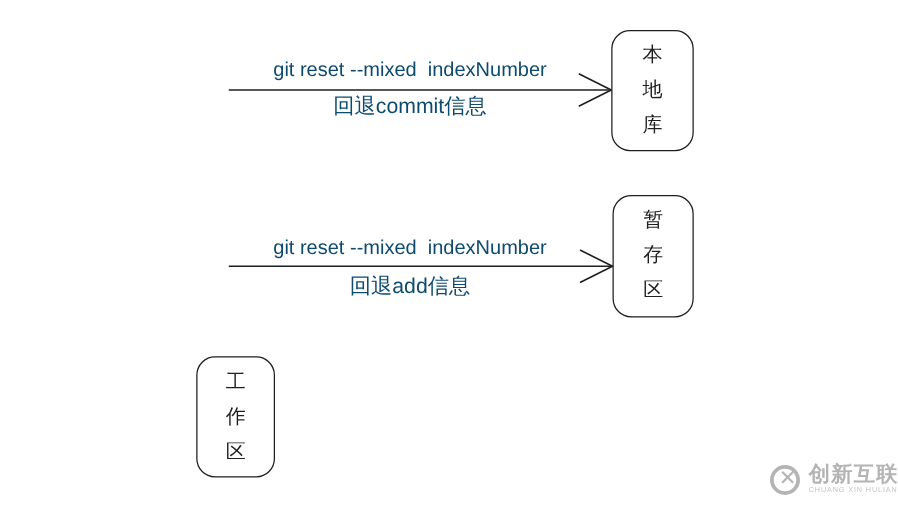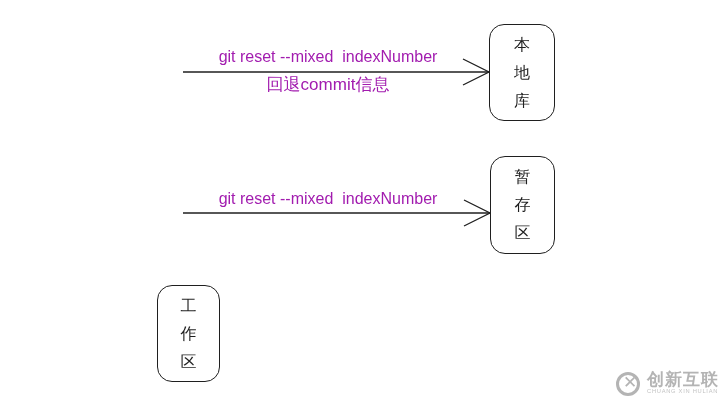--- a/index.html
+++ b/index.html
@@ -21,21 +21,21 @@
     stroke: #1f1f1f;
     stroke-width: 1.3;
     fill: none;
   }
   .label {
     position: absolute;
     left: 168px;
     width: 320px;
     text-align: center;
     white-space: pre;
-    color: #a21caf;
+    color: #0c4a6e;
   }
   .label.cmd  { font-size: 16px; line-height: 18px; }
   .label.desc { font-size: 17px; line-height: 18px; }
   .cmd1  { top: 48px; }
   .desc1 { top: 76px; }
   .cmd2  { top: 190px; }
   .desc2 { top: 220px; }
   .node {
     position: absolute;
     border: 1px solid #1f1f1f;
@@ -114,20 +114,21 @@
     <g>
       <line x1="183" y1="213" x2="490" y2="213"></line>
       <polyline points="464,200 490,213 464,226"></polyline>
     </g>
   </svg>
 
   <div class="label cmd cmd1">git reset --mixed  indexNumber</div>
   <div class="label desc desc1">回退commit信息</div>
 
   <div class="label cmd cmd2">git reset --mixed  indexNumber</div>
+  <div class="label desc desc2">回退add信息</div>
 
   <div class="node node-local">
     <span class="node-label">本
 地
 库</span>
   </div>
 
   <div class="node node-staging">
     <span class="node-label">暂
 存

